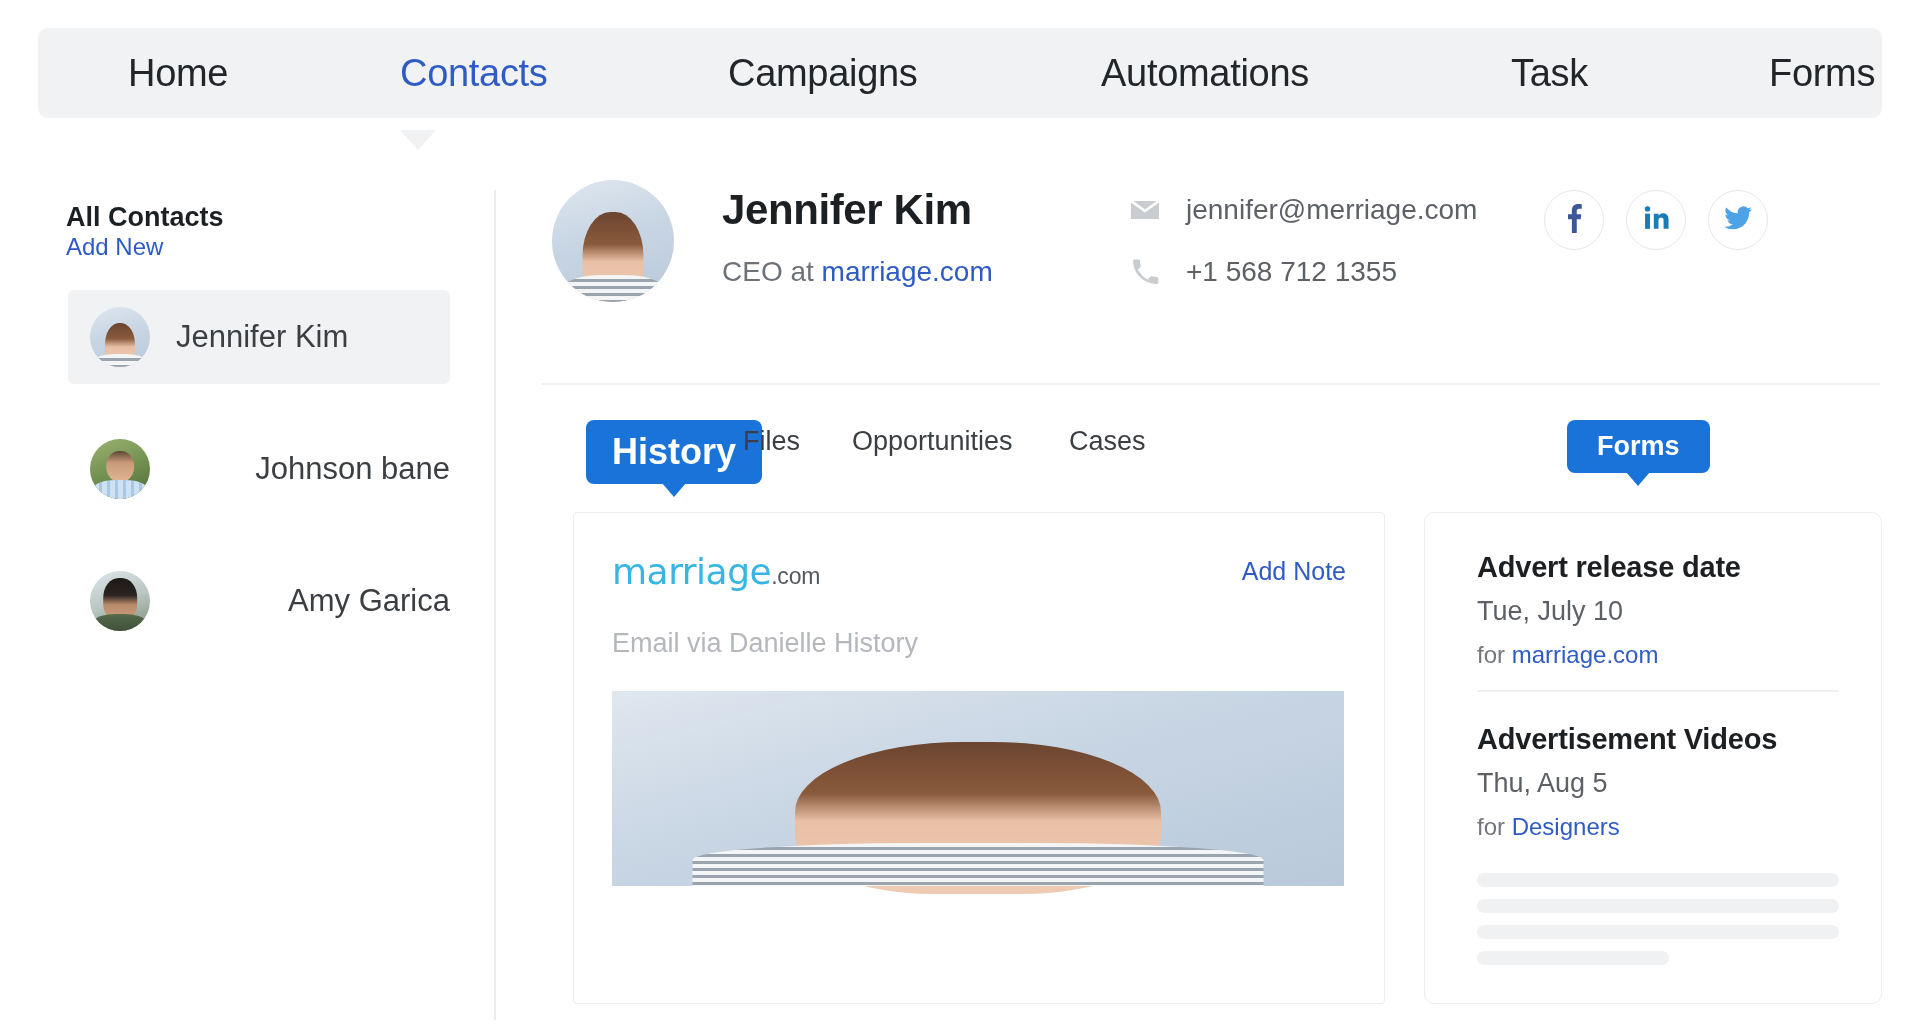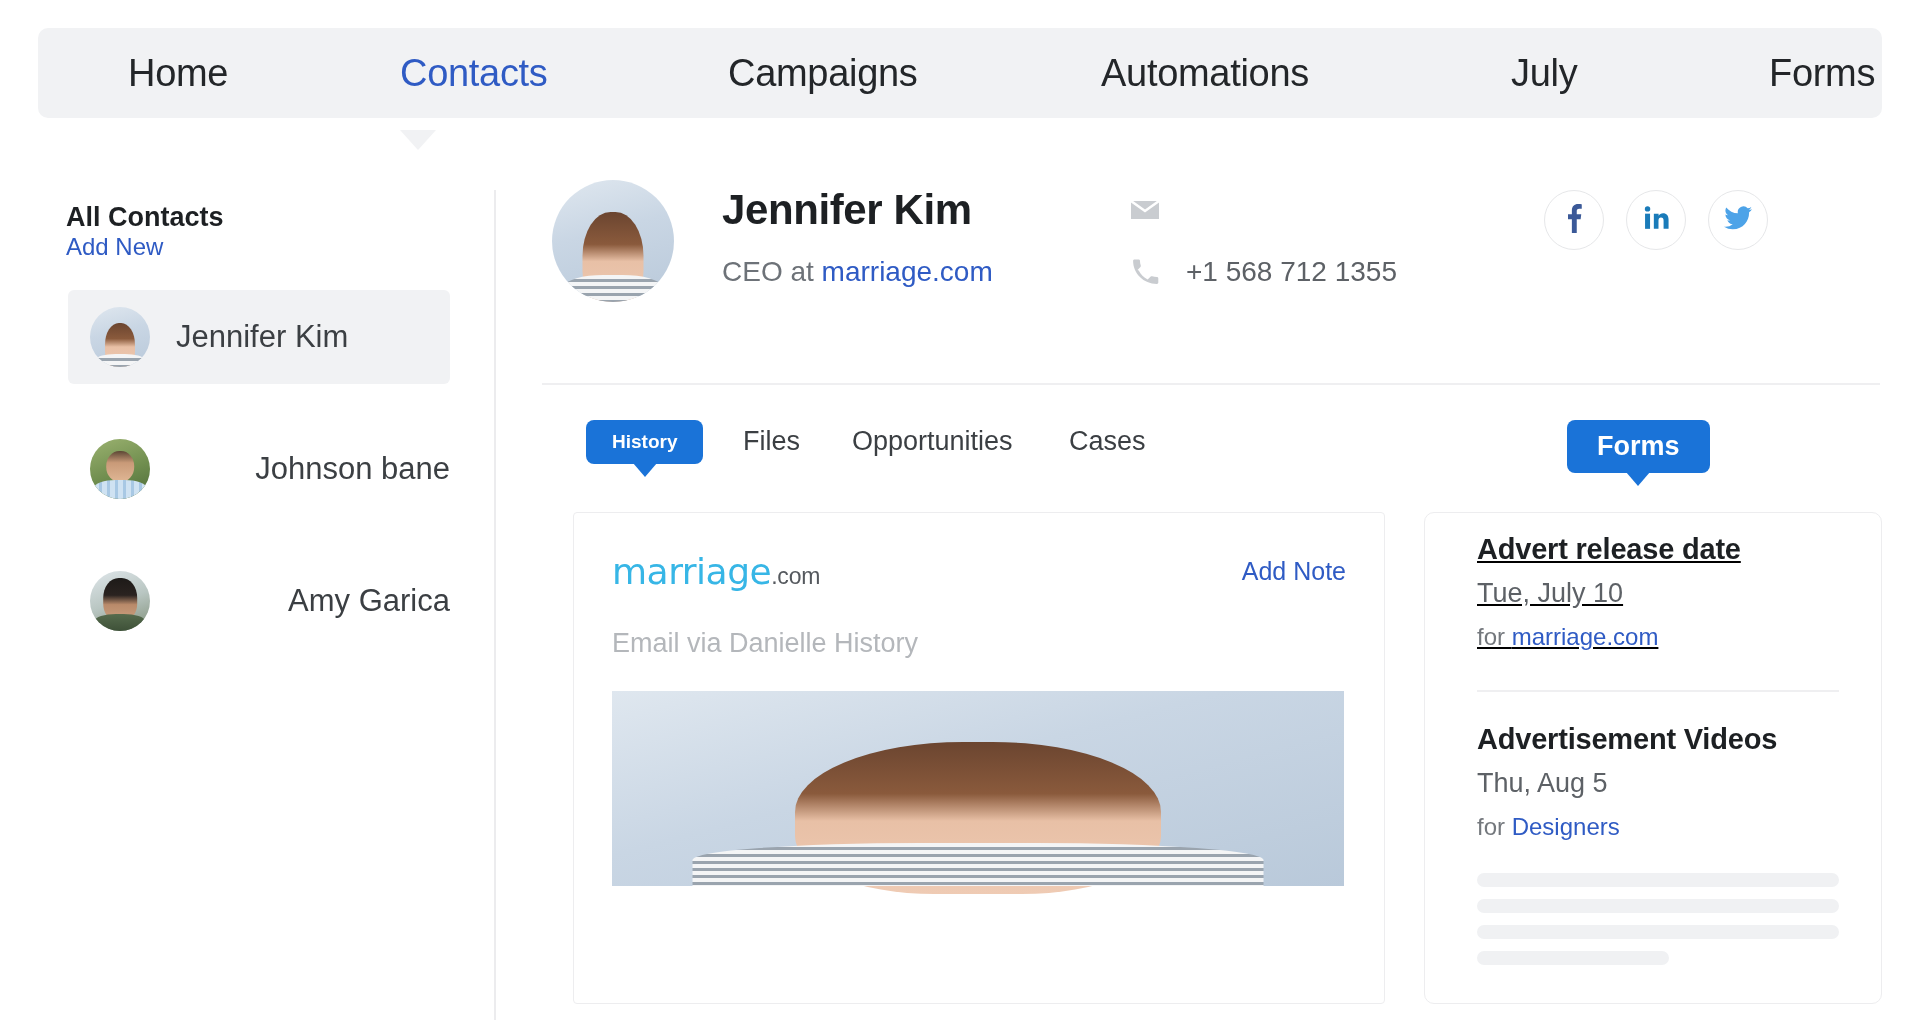--- a/index.html
+++ b/index.html
@@ -99,21 +99,21 @@
   .tabs { position: absolute; left: 542px; top: 420px; width: 1340px; height: 70px; }
   .tab {
     position: absolute; top: 6px;
     font-size: 27px; color: #3b3f43; white-space: nowrap; cursor: pointer;
   }
   .tab-history-btn {
     position: absolute; left: 44px; top: 0;
     background: #1a73d8; border-radius: 8px;
     padding: 11px 26px; cursor: pointer;
   }
-  .tab-history-btn span { font-size: 19px; color: #ffffff; font-weight: 600; }
+  .tab-history-btn span { font-size: 36px; color: #ffffff; font-weight: 600; }
   .btn-caret {
     position: absolute; left: 50%; bottom: -13px; transform: translateX(-50%);
     width: 0; height: 0;
     border-left: 12px solid transparent;
     border-right: 12px solid transparent;
     border-top: 14px solid #1a73d8;
   }
   .tab-files { left: 201px; }
   .tab-opportunities { left: 310px; }
   .tab-cases { left: 527px; }
@@ -152,21 +152,21 @@
   .msg-p { font-size: 27px; color: #44484d; line-height: 1.22; }
   .msg-greet { margin-top: 32px; }
   .msg-text { margin-top: 30px; max-width: 580px; }
 
   .task-card {
     position: absolute; left: 1424px; top: 512px;
     width: 458px; height: 492px;
     background: #fff; border: 1.5px solid #ededef; border-radius: 10px;
   }
   .task-item { position: absolute; left: 52px; right: 42px; }
-  .task-1 { top: 20px; text-decoration: underline; }
+  .task-1 { top: 38px; }
   .task-2 { top: 210px; }
   .task-title { font-size: 29px; font-weight: 700; color: #1d2023; letter-spacing: -0.2px; }
   .task-date { font-size: 27px; color: #5d6166; margin-top: 12px; }
   .task-for { font-size: 24px; color: #74787d; margin-top: 14px; }
   .task-for .link { color: #2f5bc4; }
   .task-sep {
     position: absolute; left: 52px; right: 42px; top: 177px;
     height: 2px; background: #efeff1;
   }
   .skeletons { position: absolute; left: 52px; right: 42px; top: 360px; }
@@ -219,21 +219,21 @@
 </head>
 <body>
 
 <div class="app">
 
   <div class="topnav">
     <div class="nav-item nav-pos-home">Home</div>
     <div class="nav-item nav-pos-contacts active">Contacts</div>
     <div class="nav-item nav-pos-campaigns">Campaigns</div>
     <div class="nav-item nav-pos-automations">Automations</div>
-    <div class="nav-item nav-pos-lists">July</div>
+    <div class="nav-item nav-pos-lists">Task</div>
     <div class="nav-item nav-pos-forms">Forms</div>
   </div>
   <div class="nav-caret"></div>
 
   <div class="sidebar">
     <div class="sidebar-head">
       <div class="sidebar-title">All Contacts</div>
       <div class="add-new">Add New</div>
     </div>
 
@@ -269,20 +269,21 @@
     <div class="person-role"><span>CEO at </span><span class="link">marriage.com</span></div>
 
     <div class="contact-meta">
       <div class="meta-row">
         <span class="meta-icon">
           <svg width="30" height="22" viewBox="0 0 30 22" aria-hidden="true">
             <path d="M1 2h28v18H1z" fill="#c9ccd0"></path>
             <path d="M1 2l14 10L29 2" fill="none" stroke="#ffffff" stroke-width="2.6"></path>
           </svg>
         </span>
+        <span class="meta-text">jennifer@merriage.com</span>
       </div>
       <div class="meta-row">
         <span class="meta-icon">
           <svg width="28" height="28" viewBox="0 0 24 24" aria-hidden="true">
             <path d="M6.6 10.8c1.7 3.4 4.3 6 7.7 7.7l2.6-2.6c.3-.3.8-.4 1.2-.3 1.3.4 2.7.7 4.1.7.7 0 1.2.5 1.2 1.2V21c0 .7-.5 1.2-1.2 1.2C10.7 22.2 1.8 13.3 1.8 2.4 1.8 1.7 2.3 1.2 3 1.2h3.5c.7 0 1.2.5 1.2 1.2 0 1.4.2 2.8.7 4.1.1.4 0 .9-.3 1.2l-2.5 2.5z" fill="#c9ccd0"></path>
           </svg>
         </span>
         <span class="meta-text">+1 568 712 1355</span>
       </div>
     </div>

